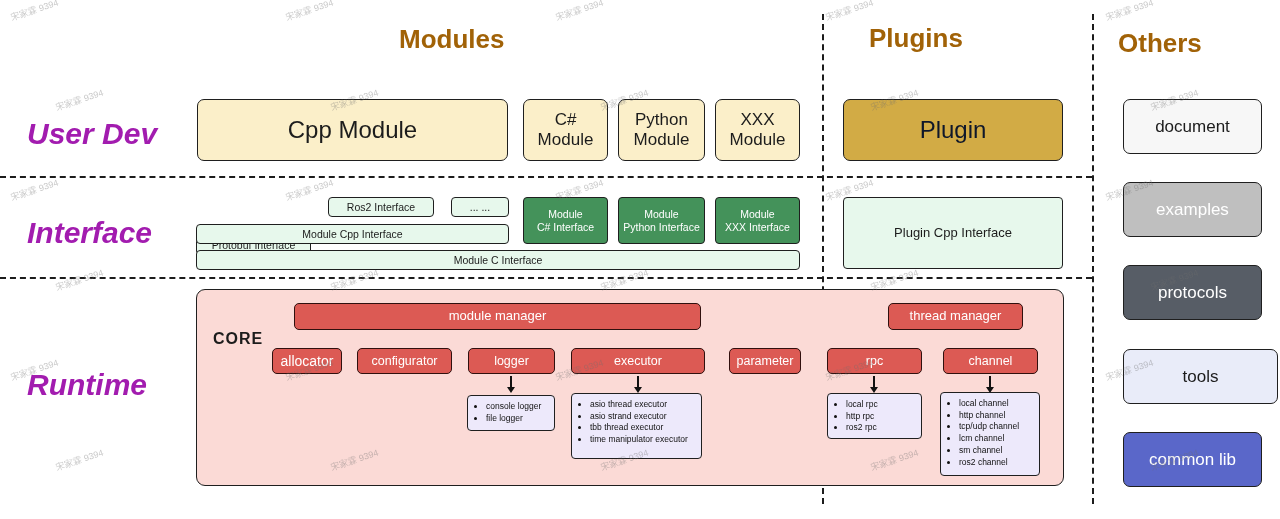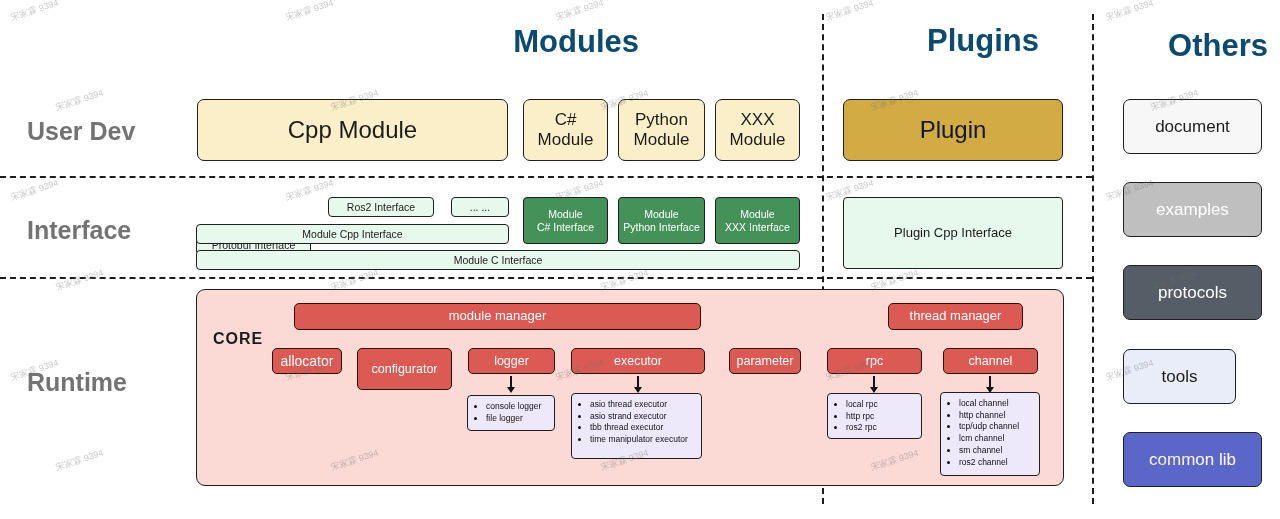--- a/index.html
+++ b/index.html
@@ -13,22 +13,22 @@
   
   .box{position:absolute;box-sizing:border-box;border:1.6px solid #1f1f1f;border-radius:7px;
        display:flex;align-items:center;justify-content:center;text-align:center;line-height:1.15;}
   .cream{background:#FBEFC9;}
   .gold{background:#D2AB45;color:#0f172a;}
   .lgreen{background:#E7F8EC;border-width:1.3px;border-radius:4px;}
   .dgreen{background:#44925A;color:#fff;border-width:1.3px;border-radius:4px;}
   .red{background:#DC5A54;color:#fff;border-radius:5px;border-color:#30100e;border-width:1.5px;}
   .lav{background:#EDE9FB;border-width:1.3px;border-radius:4px;justify-content:flex-start;align-items:flex-start;}
 
-  .title{position:absolute;font-size:31px;font-weight:600;color:#0c4a6e;text-align:right;}
-  .rowlabel{position:absolute;font-size:25px;font-weight:600;color:#737373;}
+  .title{position:absolute;font-size:26px;font-weight:600;color:#a16207;text-align:left;}
+  .rowlabel{position:absolute;font-size:30px;font-weight:600;color:#a21caf;font-style:italic;}
 
   .core{position:absolute;left:196px;top:289px;width:868px;height:197px;background:#FBDAD6;
         border:1.8px solid #1f1f1f;border-radius:9px;box-sizing:border-box;}
   .core-label{position:absolute;left:213px;top:330px;font-size:16px;font-weight:700;letter-spacing:1px;}
 
   .arrow{position:absolute;width:10px;}
   .arrow .shaft{width:2px;height:11px;background:#111;margin:0 auto;}
   .arrow .head{width:0;height:0;border-left:4px solid transparent;border-right:4px solid transparent;
                border-top:6px solid #111;margin:0 auto;}
 
@@ -126,21 +126,21 @@
 
   <div class="box lgreen" style="left:843px;top:197px;width:220px;height:72px;font-size:13px;">Plugin Cpp Interface</div>
 
   <div class="core"></div>
   <div class="core-label">CORE</div>
 
   <div class="box red" style="left:294px;top:303px;width:407px;height:27px;font-size:13px;">module manager</div>
   <div class="box red" style="left:888px;top:303px;width:135px;height:27px;font-size:13px;">thread manager</div>
 
   <div class="box red" style="left:272px;top:348px;width:70px;height:26px;font-size:14px;">allocator</div>
-  <div class="box red" style="left:357px;top:348px;width:95px;height:42px;font-size:12.5px;">configurator</div>
+  <div class="box red" style="left:357px;top:348px;width:95px;height:26px;font-size:12.5px;">configurator</div>
   <div class="box red" style="left:468px;top:348px;width:87px;height:26px;font-size:12.5px;">logger</div>
   <div class="box red" style="left:571px;top:348px;width:134px;height:26px;font-size:12.5px;text-align:center;">executor</div>
   <div class="box red" style="left:729px;top:348px;width:72px;height:26px;font-size:12.5px;">parameter</div>
   <div class="box red" style="left:827px;top:348px;width:95px;height:26px;font-size:12.5px;">rpc</div>
   <div class="box red" style="left:943px;top:348px;width:95px;height:26px;font-size:12.5px;">channel</div>
 
   <div class="arrow" style="left:506px;top:376px;">
       <div class="shaft"></div>
       <div class="head"></div>
     </div>
@@ -185,16 +185,16 @@
         <li>tcp/udp channel</li>
         <li>lcm channel</li>
         <li>sm channel</li>
         <li>ros2 channel</li>
       </ul>
   </div>
 
   <div class="box" style="left:1123px;top:99px;width:139px;height:55px;font-size:17px;background:#F7F7F7;">document</div>
   <div class="box" style="left:1123px;top:182px;width:139px;height:55px;font-size:17px;background:#BFBFBF;color:#fff;text-align:right;">examples</div>
   <div class="box" style="left:1123px;top:265px;width:139px;height:55px;font-size:17px;background:#575D66;color:#fff;">protocols</div>
-  <div class="box" style="left:1123px;top:349px;width:113px;height:55px;font-size:17px;background:#E9ECF9;">tools</div>
+  <div class="box" style="left:1123px;top:349px;width:155px;height:55px;font-size:17px;background:#E9ECF9;">tools</div>
   <div class="box" style="left:1123px;top:432px;width:139px;height:55px;font-size:17px;background:#5A67C9;color:#fff;">common lib</div>
 
 </div>
 
 </body></html>

